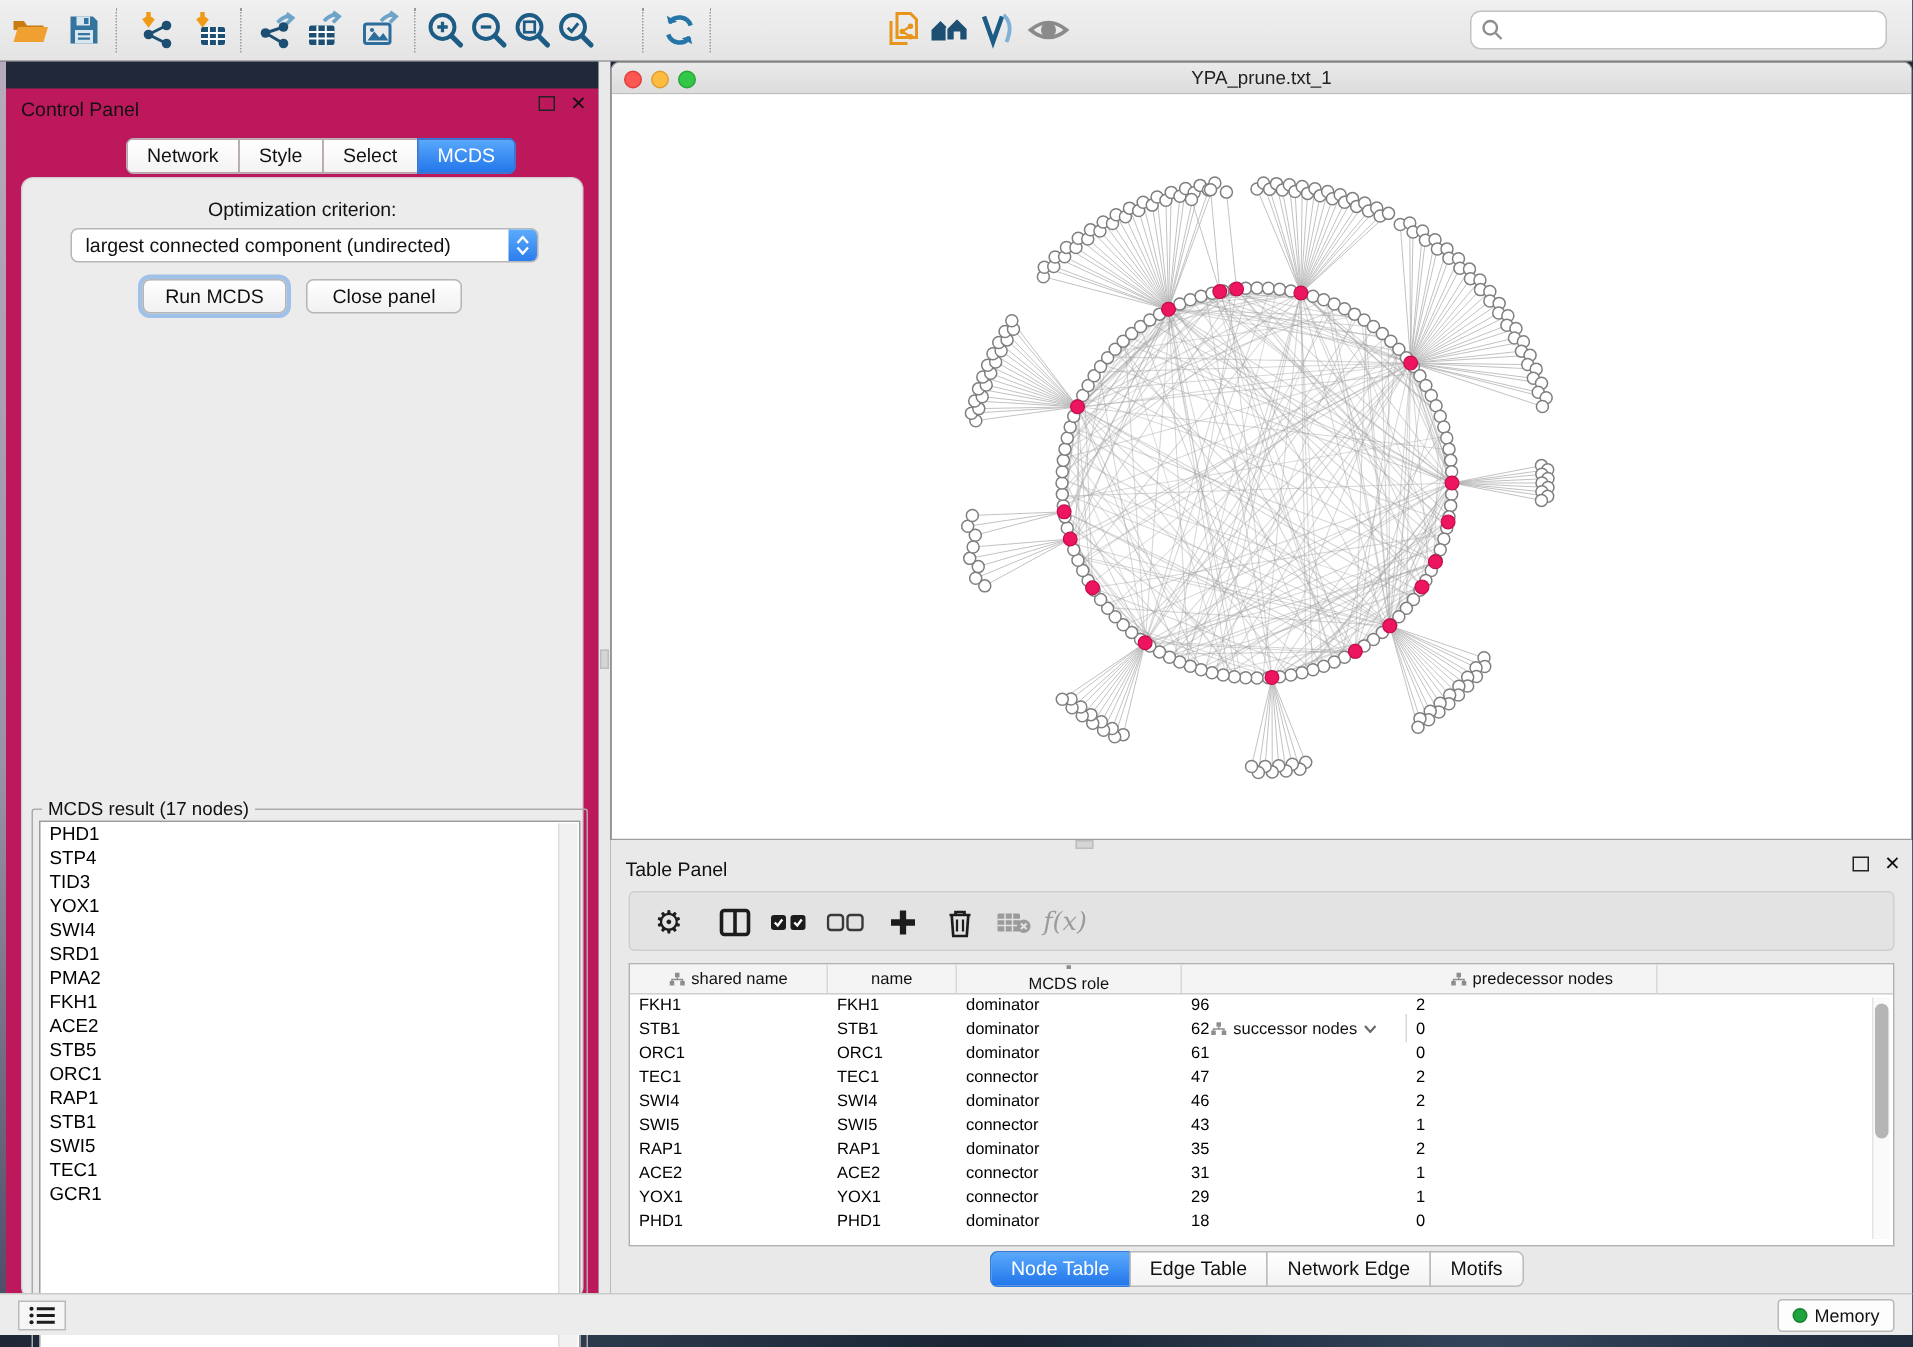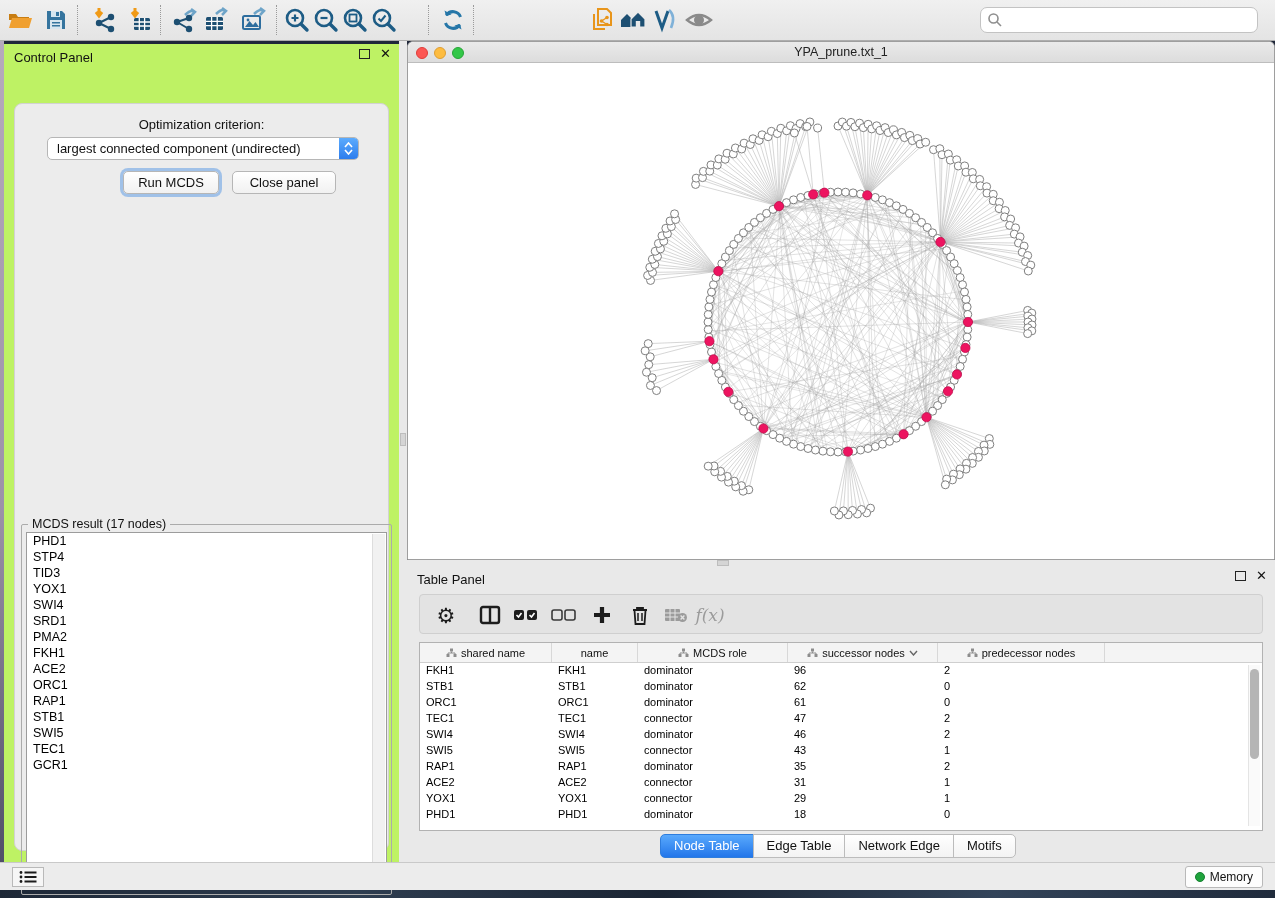--- a/index.html
+++ b/index.html
@@ -16,21 +16,21 @@
     background:#fff; border:1px solid #c3c3c3; border-radius:7px; display:flex; align-items:center; padding-left:6px; }
   #search-input { border:none; outline:none; flex:1; font-size:12px; background:transparent; margin-left:4px; }
 
   
   #wall-left { left:0; top:41px; width:4px; height:849px;
     background:linear-gradient(#b6aabc,#9c92a8 55%,#4a4a63); }
   #wall-bottom { left:0; top:890px; width:1275px; height:8px;
     background:linear-gradient(90deg,#1d2736,#2e3d50 28%,#1a2433 52%,#33445a 78%,#202b3c); }
 
   
-  #control-panel { left:4px; top:44px; width:395px; height:821px; background:#bef264; }
+  #control-panel { left:4px; top:59px; width:395px; height:821px; background:#be185d; }
   .panel-titlebar { position:relative; height:26px; display:flex; align-items:center; padding:0 10px; }
   .panel-title { font-size:13px; color:#111; }
   .panel-btns { position:absolute; right:8px; top:5px; display:flex; gap:10px; align-items:center; }
   .float-box { width:11px; height:10px; border:1.5px solid #222; background:transparent; display:inline-block; }
   .close-x { font-size:13px; font-weight:bold; color:#111; line-height:10px; }
 
   .seg-tabs { position:absolute; left:80px; top:33px; display:flex; }
   .seg-tab { padding:3px 13px 4px; font-size:13px; background:linear-gradient(#ffffff,#f3f3f3);
     border:1px solid #b4b4b4; margin-left:-1px; color:#111; }
   .seg-tab:first-child { border-radius:5px 0 0 5px; margin-left:0; }
@@ -40,21 +40,21 @@
   #cp-inner { position:absolute; left:10px; top:59px; width:375px; height:748px;
     background:#ececec; border:1px solid #d2d2d2; border-radius:8px; }
   #opt-label { position:absolute; left:0; width:100%; top:13px; text-align:center; font-size:13px; color:#111; }
   #criterion-select { position:absolute; left:32px; top:33px; width:312px; height:23px;
     background:#fff; border:1px solid #b6b6b6; border-radius:5px; display:flex; align-items:center; }
   #criterion-value { flex:1; font-size:13px; padding-left:9px; color:#111; white-space:nowrap; }
   #criterion-stepper { width:19px; height:21px; border-radius:0 4px 4px 0;
     background:linear-gradient(#5cabfd,#2d7ded); display:flex; flex-direction:column; align-items:center; justify-content:center; gap:1px; }
   .btn { position:absolute; top:67px; height:23px; background:linear-gradient(#ffffff,#f1f1f1);
     border:1px solid #b6b6b6; border-radius:5px; font-size:13px; color:#111; padding:0 14px;
-    display:flex; align-items:center; justify-content:center;margin-left:28px; }
+    display:flex; align-items:center; justify-content:center; }
   #run-btn { left:80px; width:96px; box-shadow:0 0 0 3px rgba(110,165,230,.6); }
   #close-panel-btn { left:189px; width:104px;text-align:center; }
 
   #result-fieldset { position:absolute; left:6px; top:420px; width:371px; height:371px;
     border:1px solid #ababab; border-radius:2px; }
   #result-legend { position:absolute; left:6px; top:-8px; background:#ececec; padding:0 4px;
     font-size:12.5px; color:#111; }
   #result-list { position:absolute; left:4px; top:7px; right:4px; bottom:4px;
     background:#fff; border:1px solid #9c9c9c; overflow:hidden; }
   #result-scroll { position:absolute; top:1px; right:1px; bottom:1px; width:13px;
@@ -266,20 +266,26 @@
 <div class="abs" id="wall-bottom"></div>
 
 <div class="abs" id="control-panel">
   <div class="panel-titlebar">
     <span class="panel-title">Control Panel</span>
     <span class="panel-btns">
       <span class="float-box"></span>
       <span class="close-x">✕</span>
     </span>
   </div>
+  <div class="seg-tabs" id="cp-tabs">
+      <div class="seg-tab">Network</div>
+      <div class="seg-tab">Style</div>
+      <div class="seg-tab">Select</div>
+      <div class="seg-tab active">MCDS</div>
+    </div>
   <div id="cp-inner">
     <div id="criterion-select">
       <span id="criterion-value">largest connected component (undirected)</span>
       <span id="criterion-stepper">
         <svg width="9" height="6">
             <path d="M1 5 L4.5 1 L8 5" fill="none" stroke="#fff" stroke-width="1.6"></path>
           </svg>
         <svg width="9" height="6">
             <path d="M1 1 L4.5 5 L8 1" fill="none" stroke="#fff" stroke-width="1.6"></path>
           </svg>
@@ -294,20 +300,21 @@
         <div id="result-items">
             <div class="result-item">PHD1</div>
             <div class="result-item">STP4</div>
             <div class="result-item">TID3</div>
             <div class="result-item">YOX1</div>
             <div class="result-item">SWI4</div>
             <div class="result-item">SRD1</div>
             <div class="result-item">PMA2</div>
             <div class="result-item">FKH1</div>
             <div class="result-item">ACE2</div>
+            <div class="result-item">STB5</div>
             <div class="result-item">ORC1</div>
             <div class="result-item">RAP1</div>
             <div class="result-item">STB1</div>
             <div class="result-item">SWI5</div>
             <div class="result-item">TEC1</div>
             <div class="result-item">GCR1</div>
           </div>
         <div id="result-scroll"></div>
       </div>
     </div>
@@ -1120,30 +1127,30 @@
             <rect x="4" y="0.5" width="3" height="3" fill="#8d8d8d"></rect>
             <rect x="0.5" y="6" width="3" height="3" fill="#8d8d8d"></rect>
             <rect x="7.5" y="6" width="3" height="3" fill="#8d8d8d"></rect>
             <path d="M5.5 3.5 v1.5 M2 6 V5 h7 v1" stroke="#8d8d8d" fill="none" stroke-width="1"></path>
           </svg>
           <span>shared name</span>
         </div>
         <div class="th" style="width: 86px;">
           <span>name</span>
         </div>
-        <div class="th" style="width: 150px;">
+        <div class="th" style="width: 150px; flex-direction: column;">
           <svg width="11" height="10">
             <rect x="4" y="0.5" width="3" height="3" fill="#8d8d8d"></rect>
             <rect x="0.5" y="6" width="3" height="3" fill="#8d8d8d"></rect>
             <rect x="7.5" y="6" width="3" height="3" fill="#8d8d8d"></rect>
             <path d="M5.5 3.5 v1.5 M2 6 V5 h7 v1" stroke="#8d8d8d" fill="none" stroke-width="1"></path>
           </svg>
           <span>MCDS role</span>
         </div>
-        <div class="th" style="width: 150px;">
+        <div class="th" style="width: 150px; margin-top: 33px;">
           <svg width="11" height="10">
             <rect x="4" y="0.5" width="3" height="3" fill="#8d8d8d"></rect>
             <rect x="0.5" y="6" width="3" height="3" fill="#8d8d8d"></rect>
             <rect x="7.5" y="6" width="3" height="3" fill="#8d8d8d"></rect>
             <path d="M5.5 3.5 v1.5 M2 6 V5 h7 v1" stroke="#8d8d8d" fill="none" stroke-width="1"></path>
           </svg>
           <span>successor nodes</span>
           <svg width="9" height="6">
             <path d="M1 1 L4.5 5 L8 1" fill="none" stroke="#666" stroke-width="1.4"></path>
           </svg>

